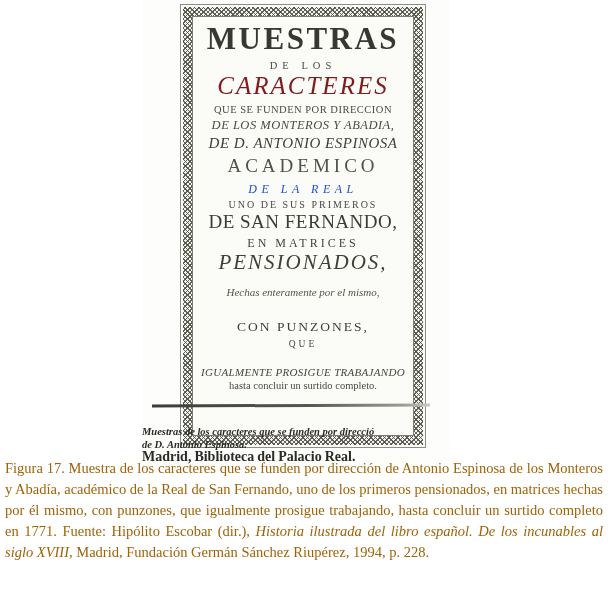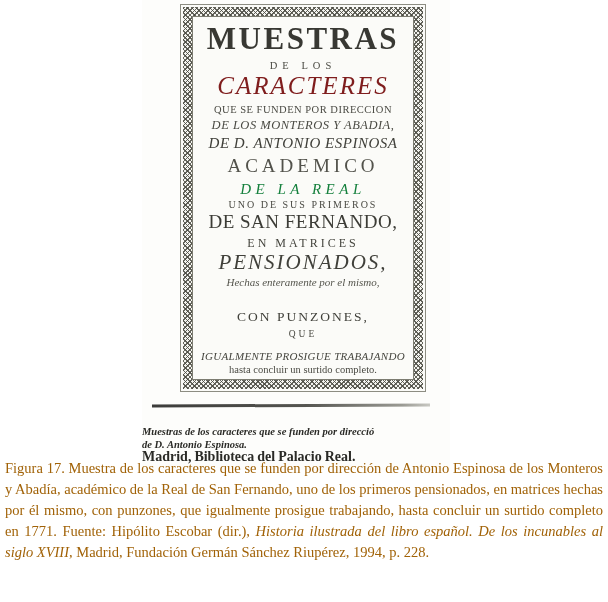--- a/index.html
+++ b/index.html
@@ -10,21 +10,21 @@
     overflow:hidden;
     font-family:"Liberation Serif", serif;
   }
   
   .scan{
     position:absolute;left:142px;top:0;width:308px;height:470px;
     background:#fdfdfb;
     overflow:hidden;
   }
   .frame-outer{
-    position:absolute;left:38px;top:4px;width:246px;height:388px;
+    position:absolute;left:38px;top:4px;width:246px;height:444px;
     box-sizing:border-box;
     border:1px solid #8d8d82;
     padding:2px;
     background:#fbfbf8;
   }
   .frame-ornament{
     width:100%;height:100%;
     box-sizing:border-box;
     padding:9px;
     background-color:#f4f4ef;
@@ -42,29 +42,29 @@
   }
   .plate-line{white-space:nowrap;color:#3e3e39;}
   .it{font-style:italic;}
   .ln1 {margin-top:0;  font-size:31px; line-height:31px; letter-spacing:2.5px; font-weight:700; color:#383833;}
   .ln2 {margin-top:6px; font-size:10.5px; line-height:11px; letter-spacing:5px;  color:#4a4a43;}
   .ln3 {margin-top:2px; font-size:25px; line-height:26px; letter-spacing:2px;  color:#7f1d1d;}
   .ln4 {margin-top:5px; font-size:10.5px; line-height:11px; letter-spacing:0.5px; color:#4a4a43;}
   .ln5 {margin-top:3px; font-size:15px; line-height:16px; letter-spacing:0.5px; color:#40403a;}
   .ln6 {margin-top:4px; font-size:12.5px; line-height:13px; letter-spacing:0.5px; color:#4a4a43;}
   .ln7 {margin-top:5px; font-size:19px; line-height:20px; letter-spacing:4px;  color:#52524b;}
-  .ln8 {margin-top:7px; font-size:15px; line-height:12px; letter-spacing:4.5px; color:#15803d;}
+  .ln8 {margin-top:7px; font-size:12px; line-height:12px; letter-spacing:4.5px; color:#1d4ed8;}
   .ln9 {margin-top:2px; font-size:19px; line-height:20px; letter-spacing:0.5px; color:#3c3c36;}
   .ln10{margin-top:4px; font-size:10px; line-height:11px; letter-spacing:2px;  color:#4a4a43;}
   .ln11{margin-top:1px; font-size:21px; line-height:22px; letter-spacing:2px;  color:#40403a;}
   .ln12{margin-top:5px; font-size:12px; line-height:13px; letter-spacing:3px;  color:#44443d;}
-  .ln13{margin-top:3px; font-size:11px; line-height:12px; color:#55554d;}
+  .ln13{margin-top:13px; font-size:11px; line-height:12px; color:#55554d;}
   .ln14{margin-top:22px; font-size:13.5px; line-height:14px; letter-spacing:2px; color:#40403a;}
   .ln15{margin-top:5px; font-size:9.5px; line-height:10px; letter-spacing:3px; color:#4a4a43;}
-  .ln16{margin-top:11px; font-size:11px; line-height:12px; letter-spacing:0.3px; color:#45453e;}
+  .ln16{margin-top:17px; font-size:11px; line-height:12px; letter-spacing:0.3px; color:#45453e;}
   .ln17{margin-top:2px; font-size:10.5px; line-height:11px; color:#4a4a43;}
   .divider{
     position:absolute;left:10px;top:404px;width:278px;height:3px;
     background:linear-gradient(to right, #3c3c3a, #555550 55%, #9a9a93 90%, #c8c8c2 100%);
     transform:rotate(-0.2deg);
   }
   .scan-caption{
     position:absolute;left:0;top:426px;width:296px;
     color:#2a2a26;
   }

